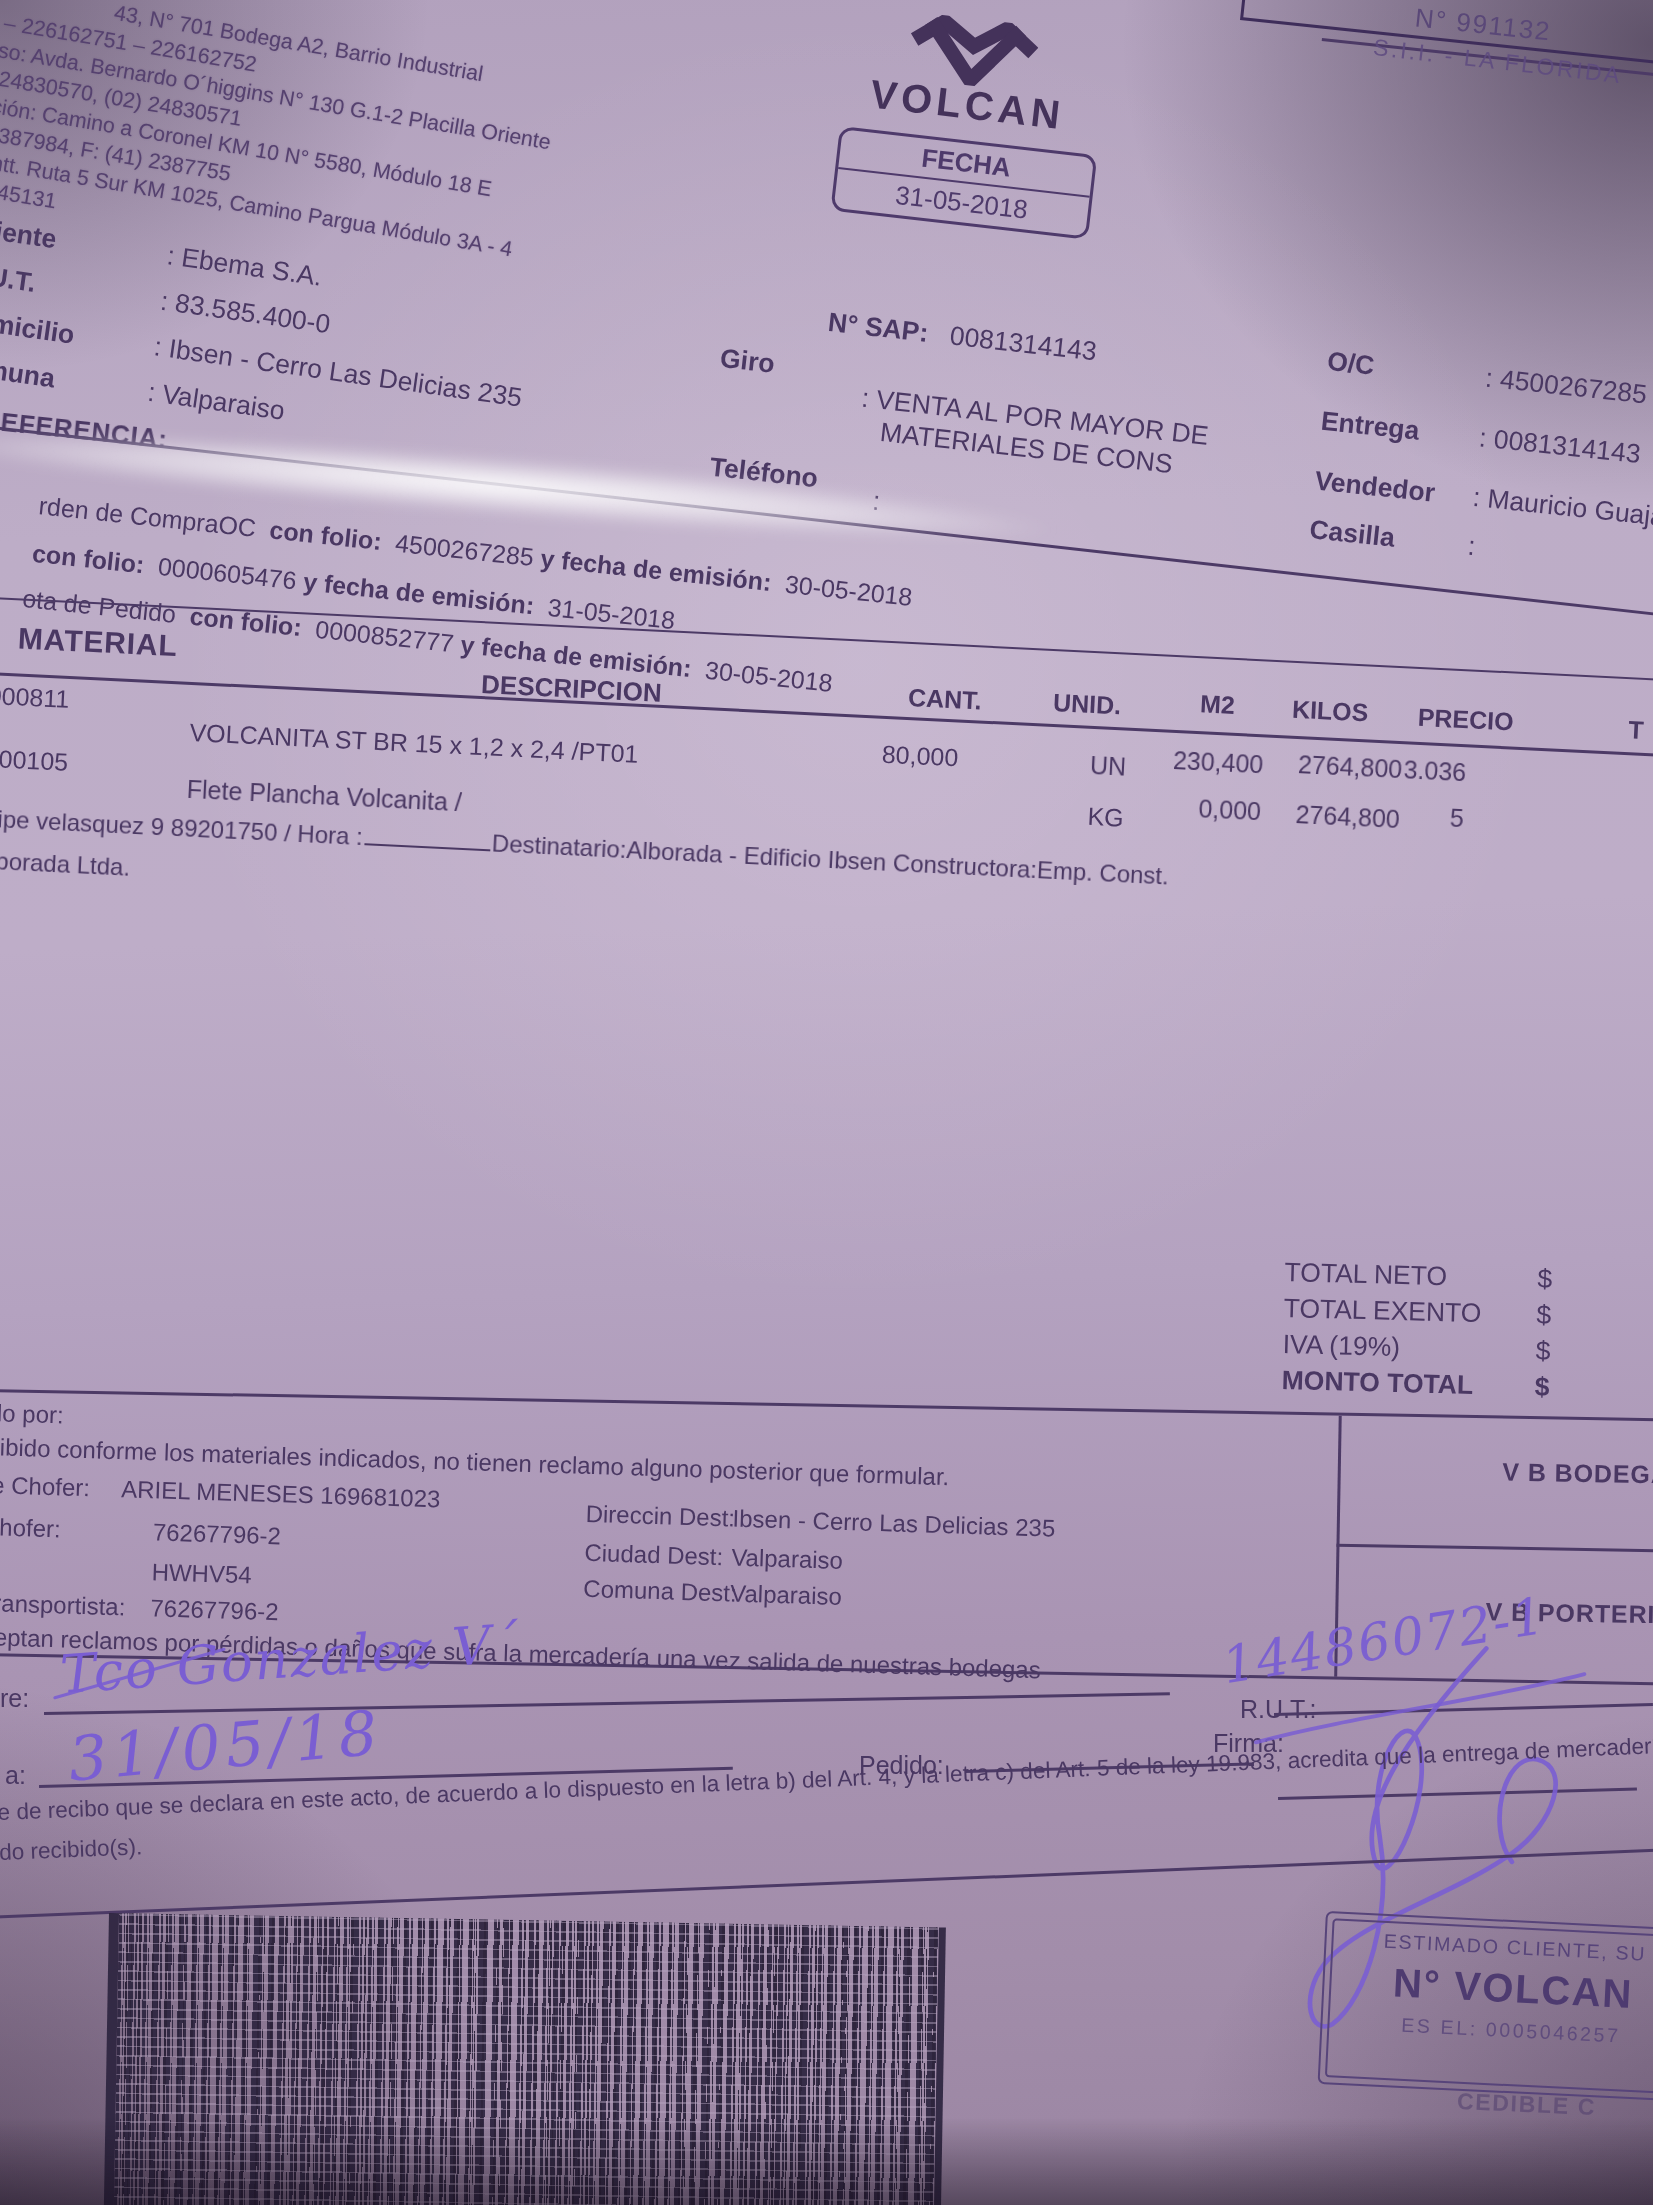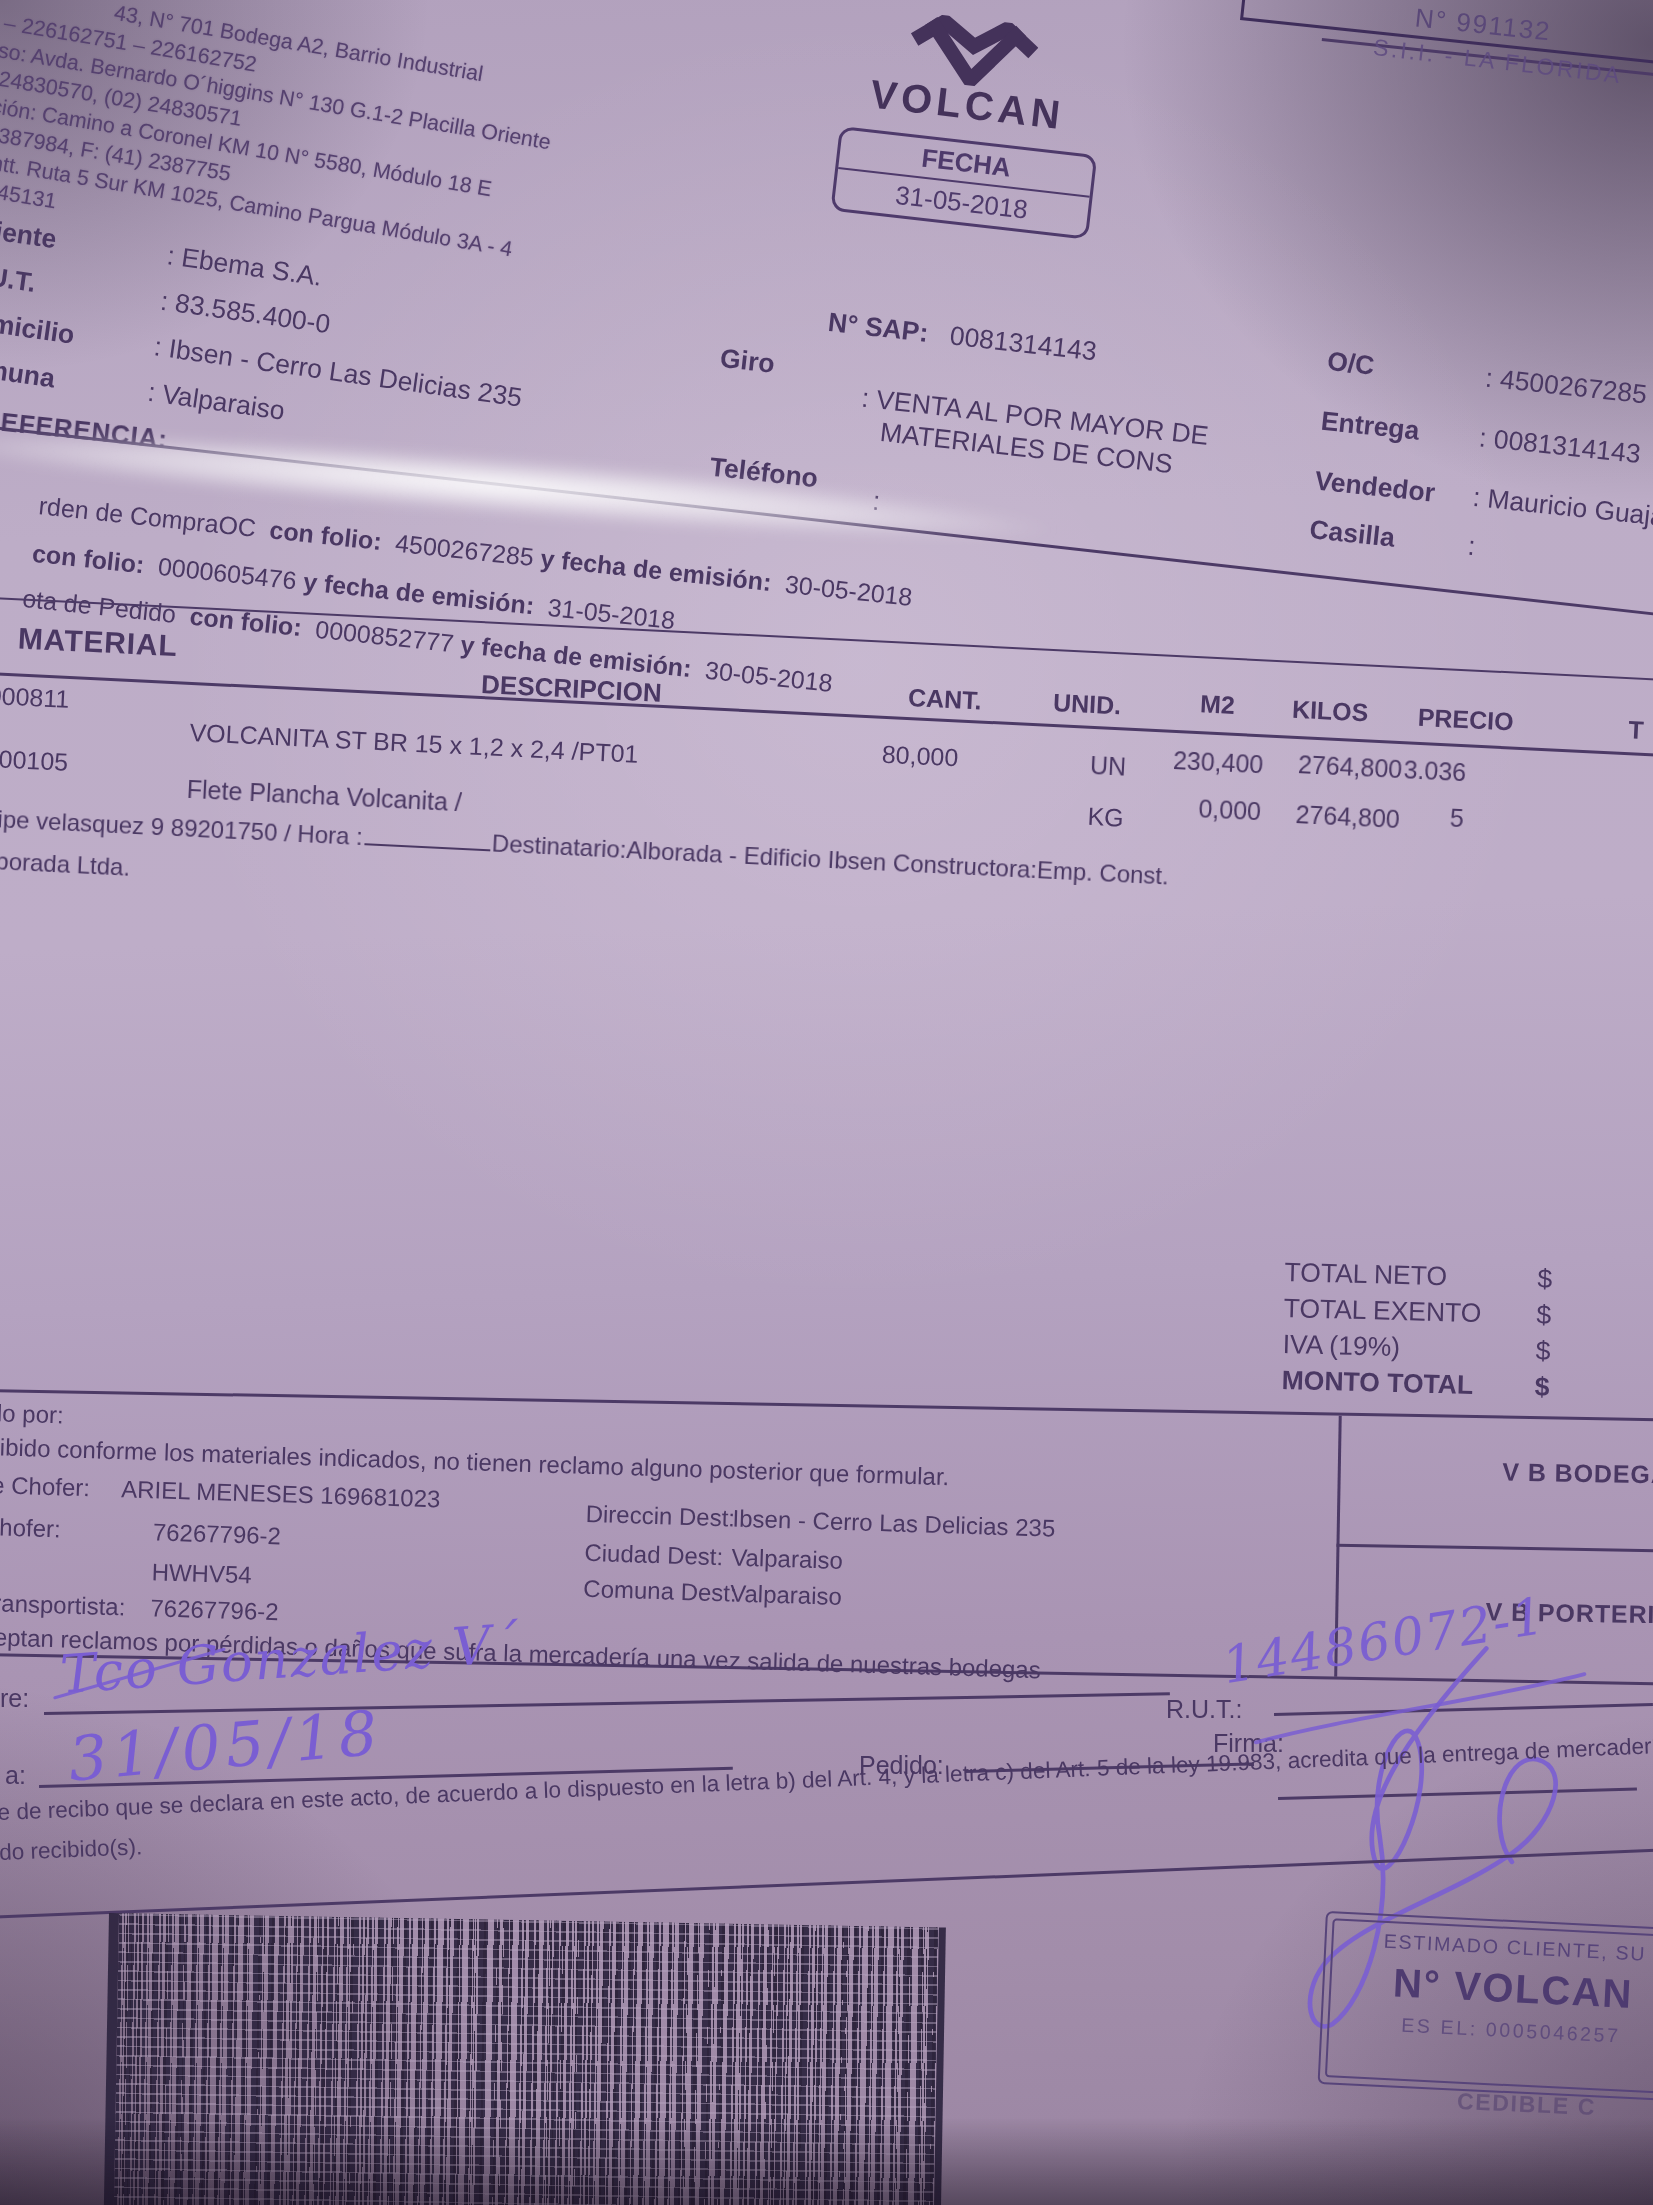--- a/index.html
+++ b/index.html
@@ -111,21 +111,21 @@
   .r-por{left:3.4px;top:0;} .r-conf{left:3.4px;top:34px;}
   .r-chname{left:0;top:72px;} .r-chname .rlab{width:138px;}
   .r-chrut{left:0;top:114px;} .r-pat{left:0;top:154px;} .r-transp{left:0;top:190px;}
   .r-chrut .rlab,.r-pat .rlab,.r-transp .rlab{width:171px;}
   .r-recl{left:3.4px;top:224px;}
   .rr{left:603px;} .rr .rlab{width:147px;}
   .rr0{top:82px;} .rr1{top:121px;} .rr2{top:157px;}
 
   
   .s-lab{font-size:25px;}
-  .s-nombre{left:0;top:1684px;} .s-rut{left:1166px;top:1695px;} .s-fecha{left:5.1px;top:1761px;}
+  .s-nombre{left:0;top:1684px;} .s-rut{left:1240px;top:1695px;} .s-fecha{left:5.1px;top:1761px;}
   .s-recinto{left:859px;top:1751px;} .s-firma{left:1173px;top:1729px;margin-left:40px;}
   .u1{left:44px;top:1712px;width:1126px;transform:rotate(-1deg);}
   .u2{left:1274px;top:1713px;width:379px;transform:rotate(-1.5deg);}
   .u3{left:39px;top:1785px;width:694px;transform:rotate(-1.5deg);}
   .u4{left:965px;top:1770px;width:289px;transform:rotate(-1.5deg);}
   .u5{left:1278px;top:1797px;width:359px;transform:rotate(-1.5deg);}
   .hw{font-family:"DejaVu Serif",serif;font-style:italic;color:#7a5ed2;white-space:nowrap;}
   .hw-name{left:60px;top:1628px;font-size:53px;transform:rotate(-4deg);letter-spacing:1.7px;}
   .hw-strike{left:50px;top:1672px;width:179px;height:3.4px;background:#7a5ed2;transform:rotate(-16deg);border-radius:1.7px;opacity:.9;}
   .hw-date{left:68px;top:1710px;font-size:61px;transform:rotate(-5deg);letter-spacing:5.1px;}

